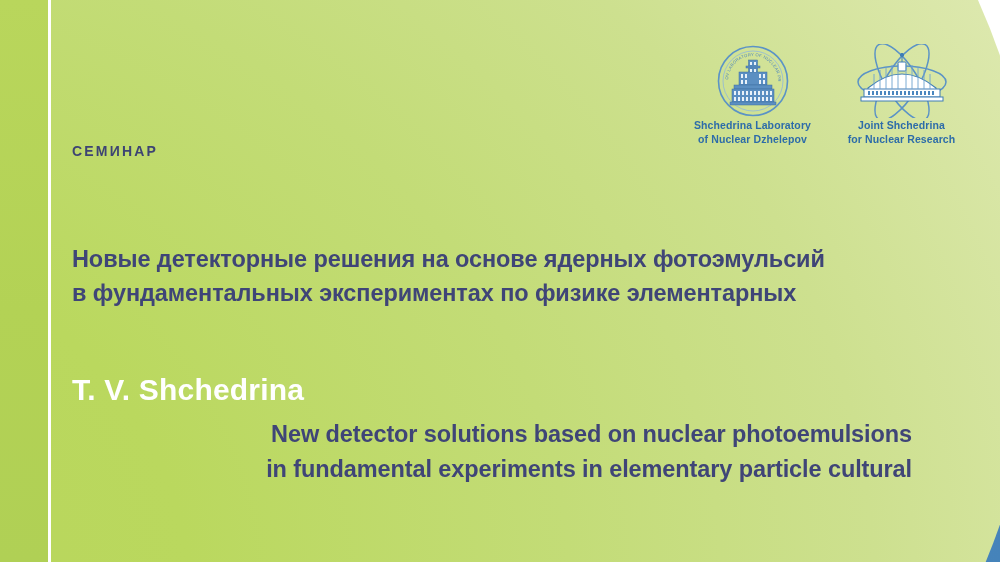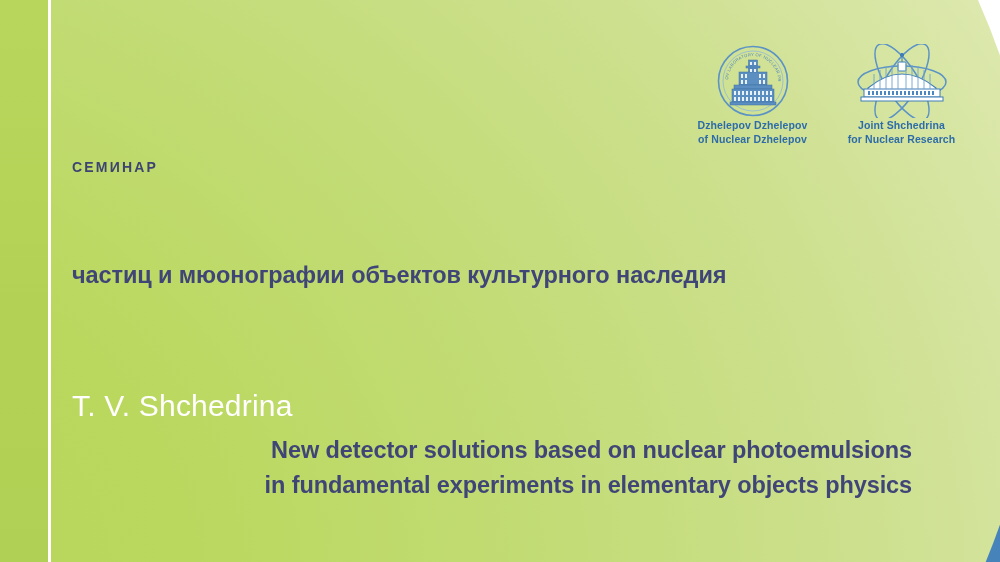--- a/index.html
+++ b/index.html
@@ -150,21 +150,21 @@
     line-height: 14px;
     font-weight: bold;
     color: #2d6ca9;
     letter-spacing: 0.1px;
   }
 
   
   .content {
     position: absolute;
     left: 72px;
-    top: 16px;
+    top: 0;
     width: 860px;
     height: 458px;
   }
 
   .kicker {
     position: absolute;
     top: 143px;
     left: 0;
     font-size: 14px;
     font-weight: bold;
@@ -194,21 +194,21 @@
     line-height: 34px;
     letter-spacing: -0.1px;
   }
   .title-ru div { white-space: nowrap; }
 
   .speaker-en {
     position: absolute;
     top: 372px;
     left: 0;
     font-size: 30px;
-    font-weight: normal;
+    font-weight: bold;
     color: #ffffff;
     letter-spacing: 0.2px;
     line-height: 36px;
   }
 
   .title-en {
     position: absolute;
     top: 417px;
     left: 0;
     width: 840px;
@@ -287,21 +287,21 @@
             <rect x="34" y="53" width="2" height="4"></rect>
               <rect x="38" y="53" width="2" height="4"></rect>
             <rect x="42" y="53" width="2" height="4"></rect>
               <rect x="46" y="53" width="2" height="4"></rect>
             <rect x="50" y="53" width="2" height="4"></rect>
               <rect x="54" y="53" width="2" height="4"></rect>
           </g>
         </svg>
       </div>
       <div class="logo-caption">
-        <div>Dzhelepov Dzhelepov</div>
+        <div>Shchedrina Laboratory</div>
         <div>of Nuclear Dzhelepov</div>
       </div>
     </div>
 
     <div class="logo-block">
       <div class="logo-mark">
         <svg width="96" height="74" viewBox="0 0 96 74">
           <g fill="none" stroke="#5b93c6" stroke-width="1.5">
             <ellipse cx="48" cy="38" rx="44" ry="16"></ellipse>
             <ellipse cx="48" cy="38" rx="44" ry="16" transform="rotate(58 48 38)"></ellipse>
@@ -360,25 +360,26 @@
     </div>
 
   </div>
 
   <div class="content">
 
     <div class="kicker">СЕМИНАР</div>
 
 
     <div class="title-ru">
-      <div>частиц и мюонографии объектов культурного наследия</div>
+      <div>Новые детекторные решения на основе ядерных фотоэмульсий</div>
+      <div>в фундаментальных экспериментах по физике элементарных</div>
     </div>
 
     <div class="speaker-en">T. V. Shchedrina</div>
 
     <div class="title-en">
       <div>New detector solutions based on nuclear photoemulsions</div>
-      <div>in fundamental experiments in elementary objects physics</div>
+      <div>in fundamental experiments in elementary particle cultural</div>
     </div>
 
   </div>
 
 </div>
 
 </body></html>

